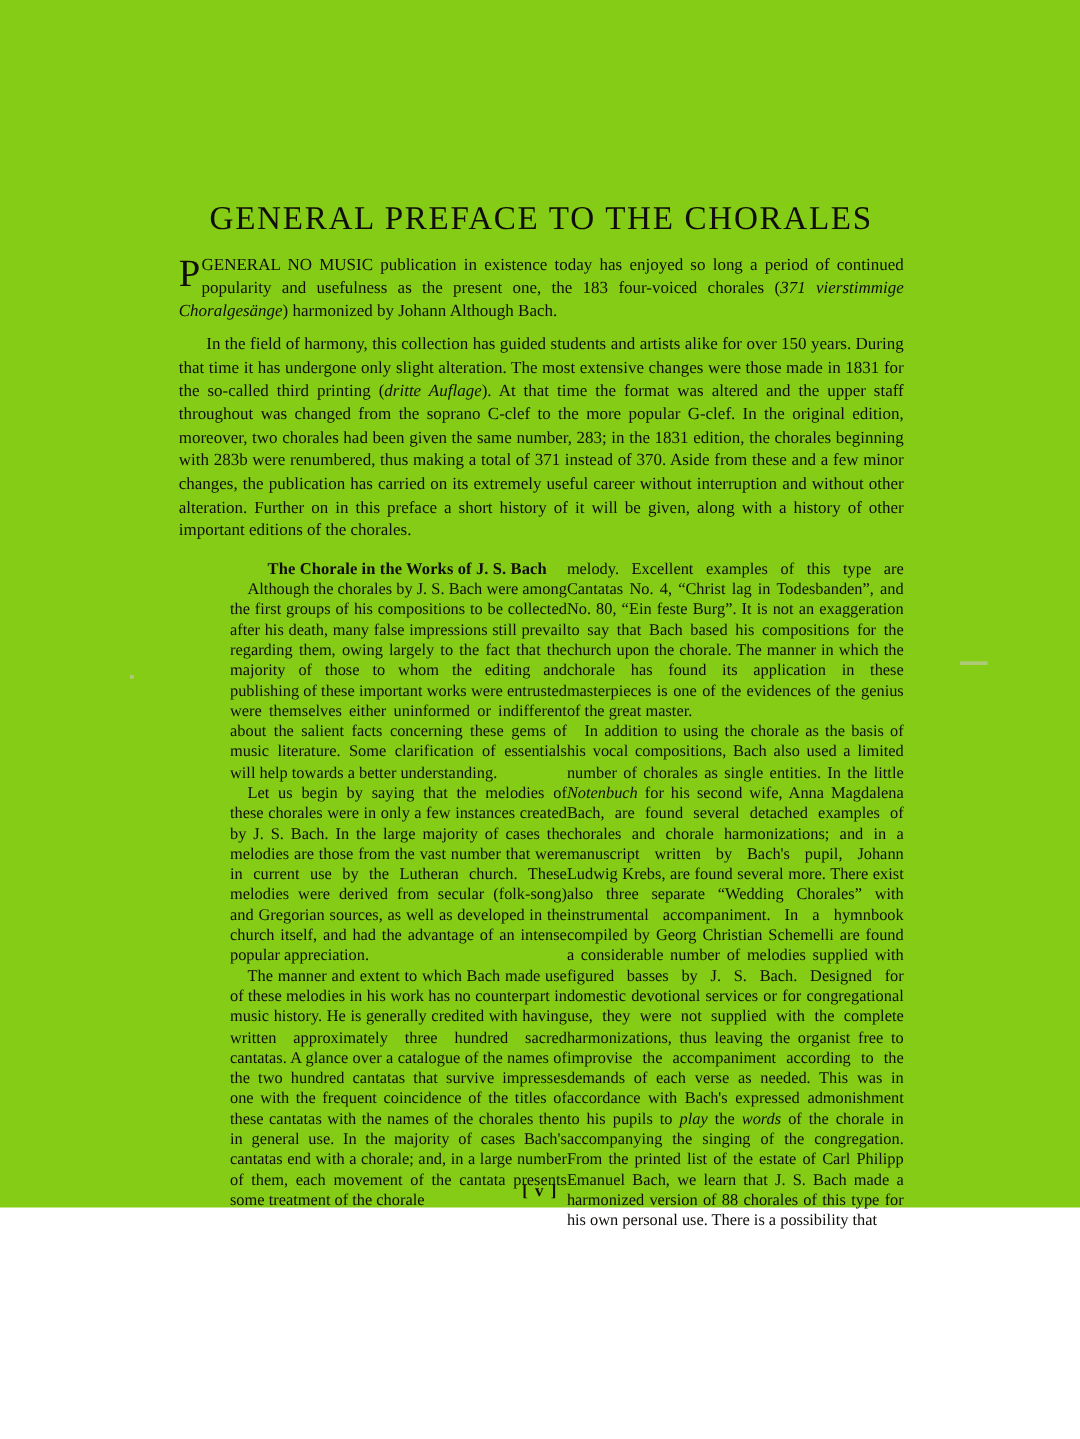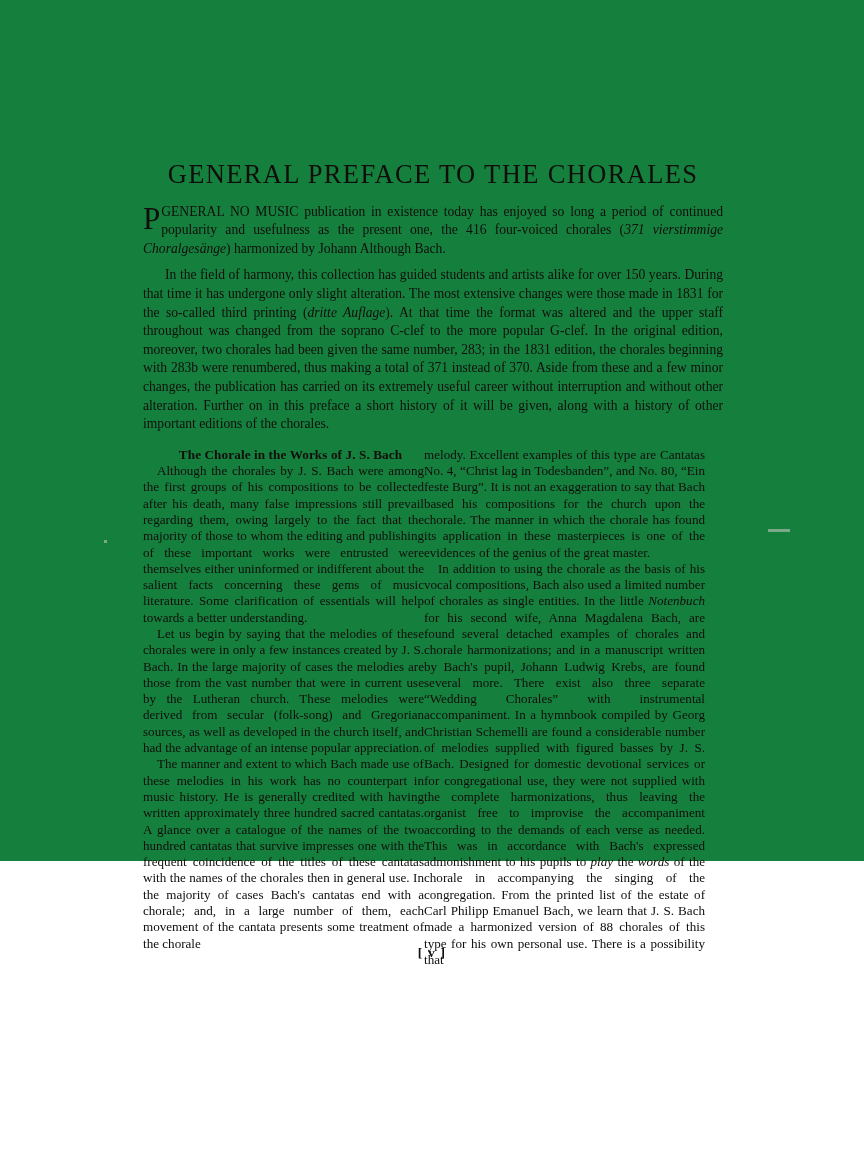--- a/index.html
+++ b/index.html
@@ -13,22 +13,22 @@
     position: relative;
     font-family: "Liberation Serif", "DejaVu Serif", serif;
     color: #100d0b;
     overflow: hidden;
   }
 
   .page {
     position: absolute;
     left: 0; top: 0;
     width: 864px;
-    height: 861px;
-    background: #15803d;
+    height: 966px;
+    background: #84cc16;
   }
 
   .content {
     position: absolute;
     left: 143px;
     top: 160px;
     width: 580px;
   }
 
   
@@ -67,20 +67,21 @@
   .intro .indent {
     display: inline-block;
     width: 22px;
   }
   .it { font-style: italic; }
 
   
   .columns {
     display: flex;
     margin-top: 2px;
+    margin-left: 41px;
   }
   .col {
     width: 281px;
     font-size: 13.1px;
     line-height: 16.3px;
     text-align: justify;
     text-justify: inter-word;
     hyphens: none;
   }
   .col-head {
@@ -121,21 +122,21 @@
 <div class="page">
 
   <div class="speck" style="left:768px;top:529px;width:22px;height:3px;"></div>
   <div class="speck" style="left:104px;top:540px;width:3px;height:3px;"></div>
 
   <div class="content">
 
     <h1 class="doc-title">GENERAL PREFACE TO THE CHORALES</h1>
 
     <p class="intro first">
-      <span class="dropcap">P</span><span>GENERAL NO MUSIC</span><span> publication in existence today has enjoyed so long a period of continued popularity and usefulness as the present one, the 416 four-voiced chorales (</span><span class="it">371 vierstimmige Choralgesänge</span><span>) harmonized by Johann Although Bach.</span>
+      <span class="dropcap">P</span><span>GENERAL NO MUSIC</span><span> publication in existence today has enjoyed so long a period of continued popularity and usefulness as the present one, the 183 four-voiced chorales (</span><span class="it">371 vierstimmige Choralgesänge</span><span>) harmonized by Johann Although Bach.</span>
     </p>
 
     <p class="intro">
       <span class="indent"></span><span>In the field of harmony, this collection has guided students and artists alike for over 150 years. During that time it has undergone only slight alteration.  The most extensive changes were those made in 1831 for the so-called third printing (</span><span class="it">dritte Auflage</span><span>).  At that time the format was altered and the upper staff throughout was changed from the soprano C-clef to the more popular G-clef. In the original edition, moreover, two chorales had been given the same number, 283; in the 1831 edition, the chorales beginning with 283b were renumbered, thus making a total of 371 instead of 370.  Aside from these and a few minor changes, the publication has carried on its extremely useful career without interruption and without other alteration.  Further on in this preface a short history of it will be given, along with a history of other important editions of the chorales.</span>
     </p>
 
     <div class="columns">
 
       <div class="col">
         <p class="col-head">The Chorale in the Works of J. S. Bach</p>

